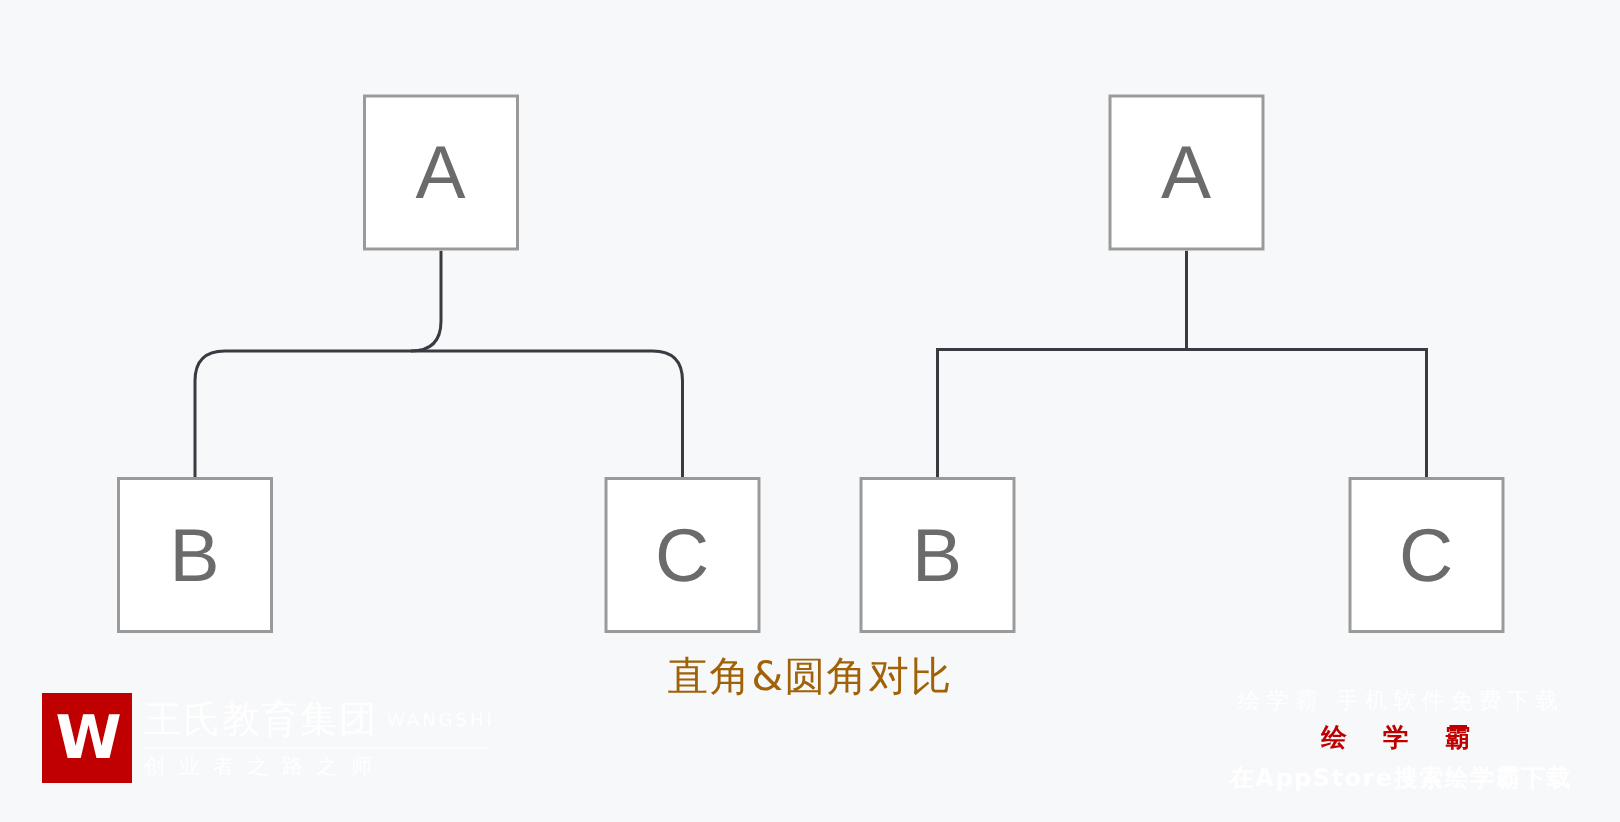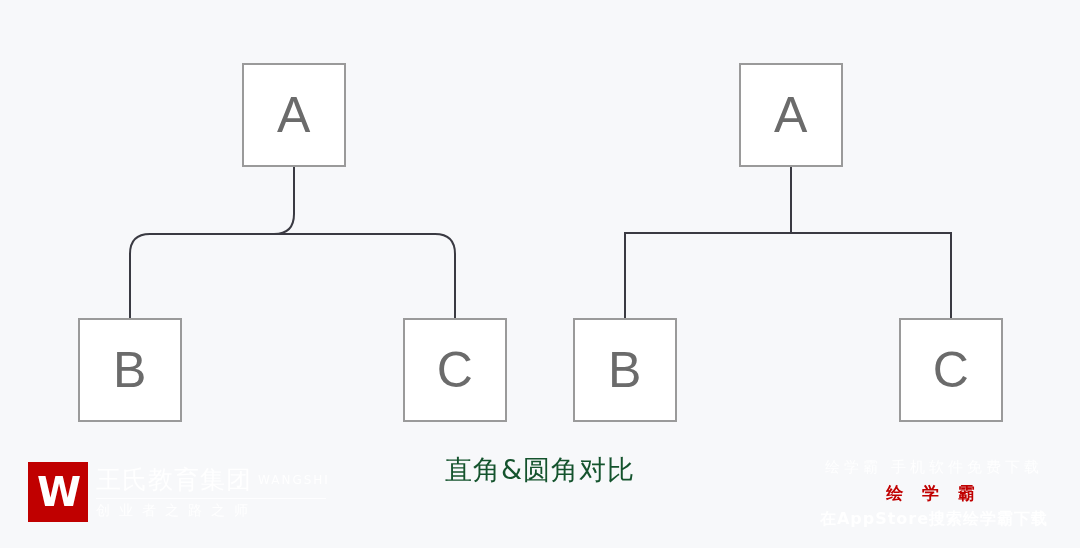--- a/index.html
+++ b/index.html
@@ -41,24 +41,24 @@
     color: #6b6b6b;
     font-weight: 400;
     line-height: 1;
     letter-spacing: 0.5px;
     font-family: "Liberation Sans", "DejaVu Sans", sans-serif;
   }
   .caption {
     position: absolute;
     left: 0;
     right: 0;
-    top: 452px;
+    top: 433px;
     text-align: center;
     font-size: 27px;
-    color: #14532d;
+    color: #a16207;
     font-family: "DejaVu Sans", "Liberation Sans", sans-serif;
     letter-spacing: 1px;
   }
   
   .wm-left {
     position: absolute;
     left: 28px;
     top: 462px;
     display: flex;
     align-items: flex-start;
@@ -127,21 +127,21 @@
     letter-spacing: 4px;
     font-family: "DejaVu Sans", "Liberation Sans", sans-serif;
     white-space: nowrap;
     line-height: 1.5;
   }
   .wm-r-brand {
     font-size: 17px;
     font-weight: 700;
     color: #c00000;
     letter-spacing: 7px;
-    font-family: Liberation Sans, sans-serif;
+    font-family: Liberation Mono, monospace;
     margin: 3px 0 2px 0;
     line-height: 1.4;
   }
   .wm-r-bottom {
     font-size: 16px;
     color: rgba(255,255,255,0.92);
     letter-spacing: 1px;
     font-family: "DejaVu Sans", "Liberation Sans", sans-serif;
     white-space: nowrap;
     font-weight: 700;

